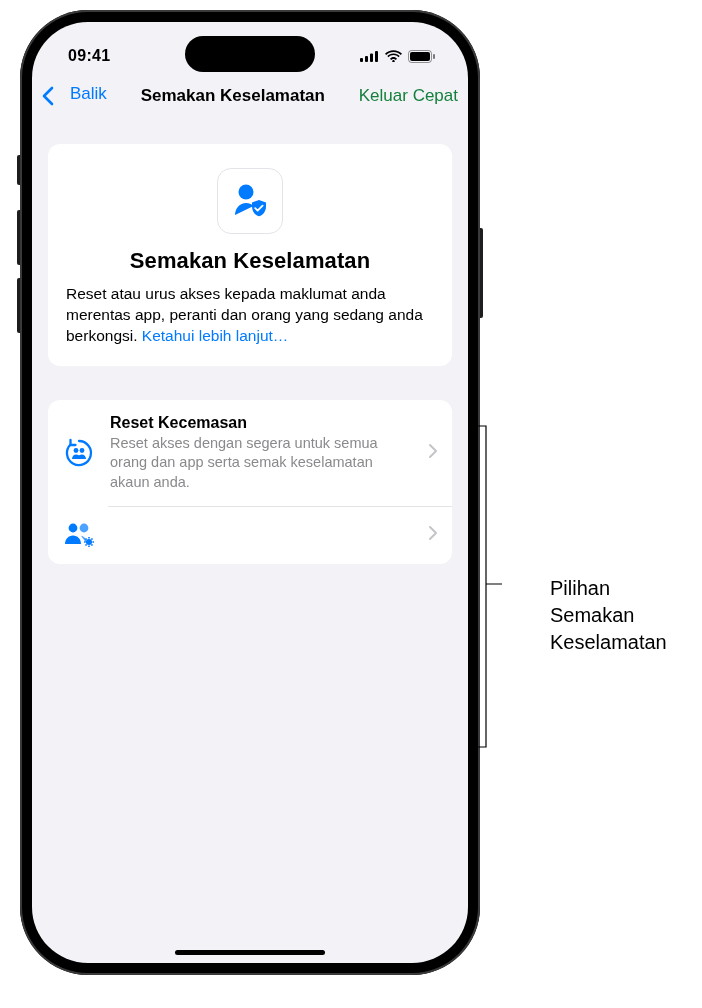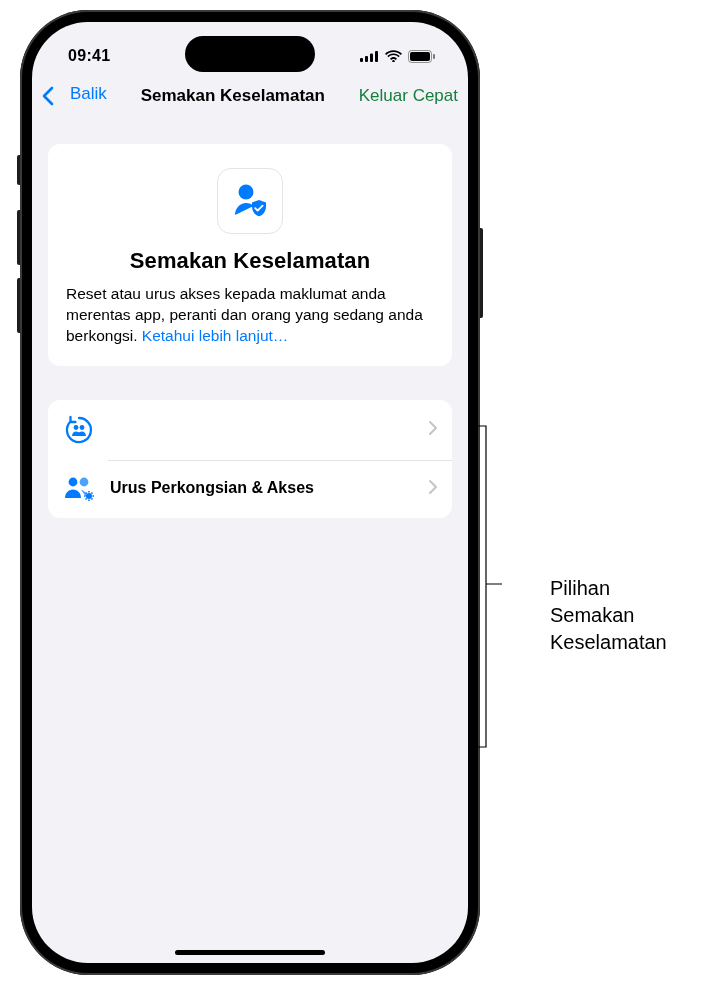--- a/index.html
+++ b/index.html
@@ -240,20 +240,22 @@
           <div class="option-icon">
             <svg width="32" height="32" viewBox="0 0 32 32">
               <path d="M16 4a12 12 0 1 1-8.5 3.5" fill="none" stroke="#007aff" stroke-width="2.3" stroke-linecap="round"></path>
               <path d="M7.5 3l0 5 5 0" fill="none" stroke="#007aff" stroke-width="2.3" stroke-linecap="round" stroke-linejoin="round"></path>
               <circle cx="13" cy="13.5" r="2.4" fill="#007aff"></circle>
               <circle cx="19" cy="13.5" r="2.4" fill="#007aff"></circle>
               <path d="M9 22c0-2.6 1.8-4.6 4-4.6s3 1 3 1 1-1 3-1 4 2 4 4.6" fill="#007aff"></path>
             </svg>
           </div>
           <div class="option-text">
+            <div class="option-title">Reset Kecemasan</div>
+            <div class="option-desc">Reset akses dengan segera untuk semua orang dan app serta semak keselamatan akaun anda.</div>
           </div>
           <span class="chevron">
             <svg width="10" height="16" viewBox="0 0 10 16">
                 <path d="M2 2l6 6-6 6" stroke="#c5c5c9" stroke-width="2" fill="none" stroke-linecap="round" stroke-linejoin="round"></path>
               </svg>
           </span>
         </div>
 
         <div class="option-row">
           <div class="option-icon">
@@ -271,21 +273,20 @@
                     <line x1="8.4" y1="5" x2="10" y2="5"></line>
                     <line x1="1.5" y1="1.5" x2="2.6" y2="2.6"></line>
                     <line x1="7.4" y1="7.4" x2="8.5" y2="8.5"></line>
                     <line x1="8.5" y1="1.5" x2="7.4" y2="2.6"></line>
                     <line x1="2.6" y1="7.4" x2="1.5" y2="8.5"></line>
                   </g>
               </g>
             </svg>
           </div>
           <div class="option-text">
-            <div class="option-title">Urus Perkongsian &amp; Akses</div>
           </div>
           <span class="chevron">
             <svg width="10" height="16" viewBox="0 0 10 16">
                 <path d="M2 2l6 6-6 6" stroke="#c5c5c9" stroke-width="2" fill="none" stroke-linecap="round" stroke-linejoin="round"></path>
               </svg>
           </span>
         </div>
       </div>
     </div>
 

